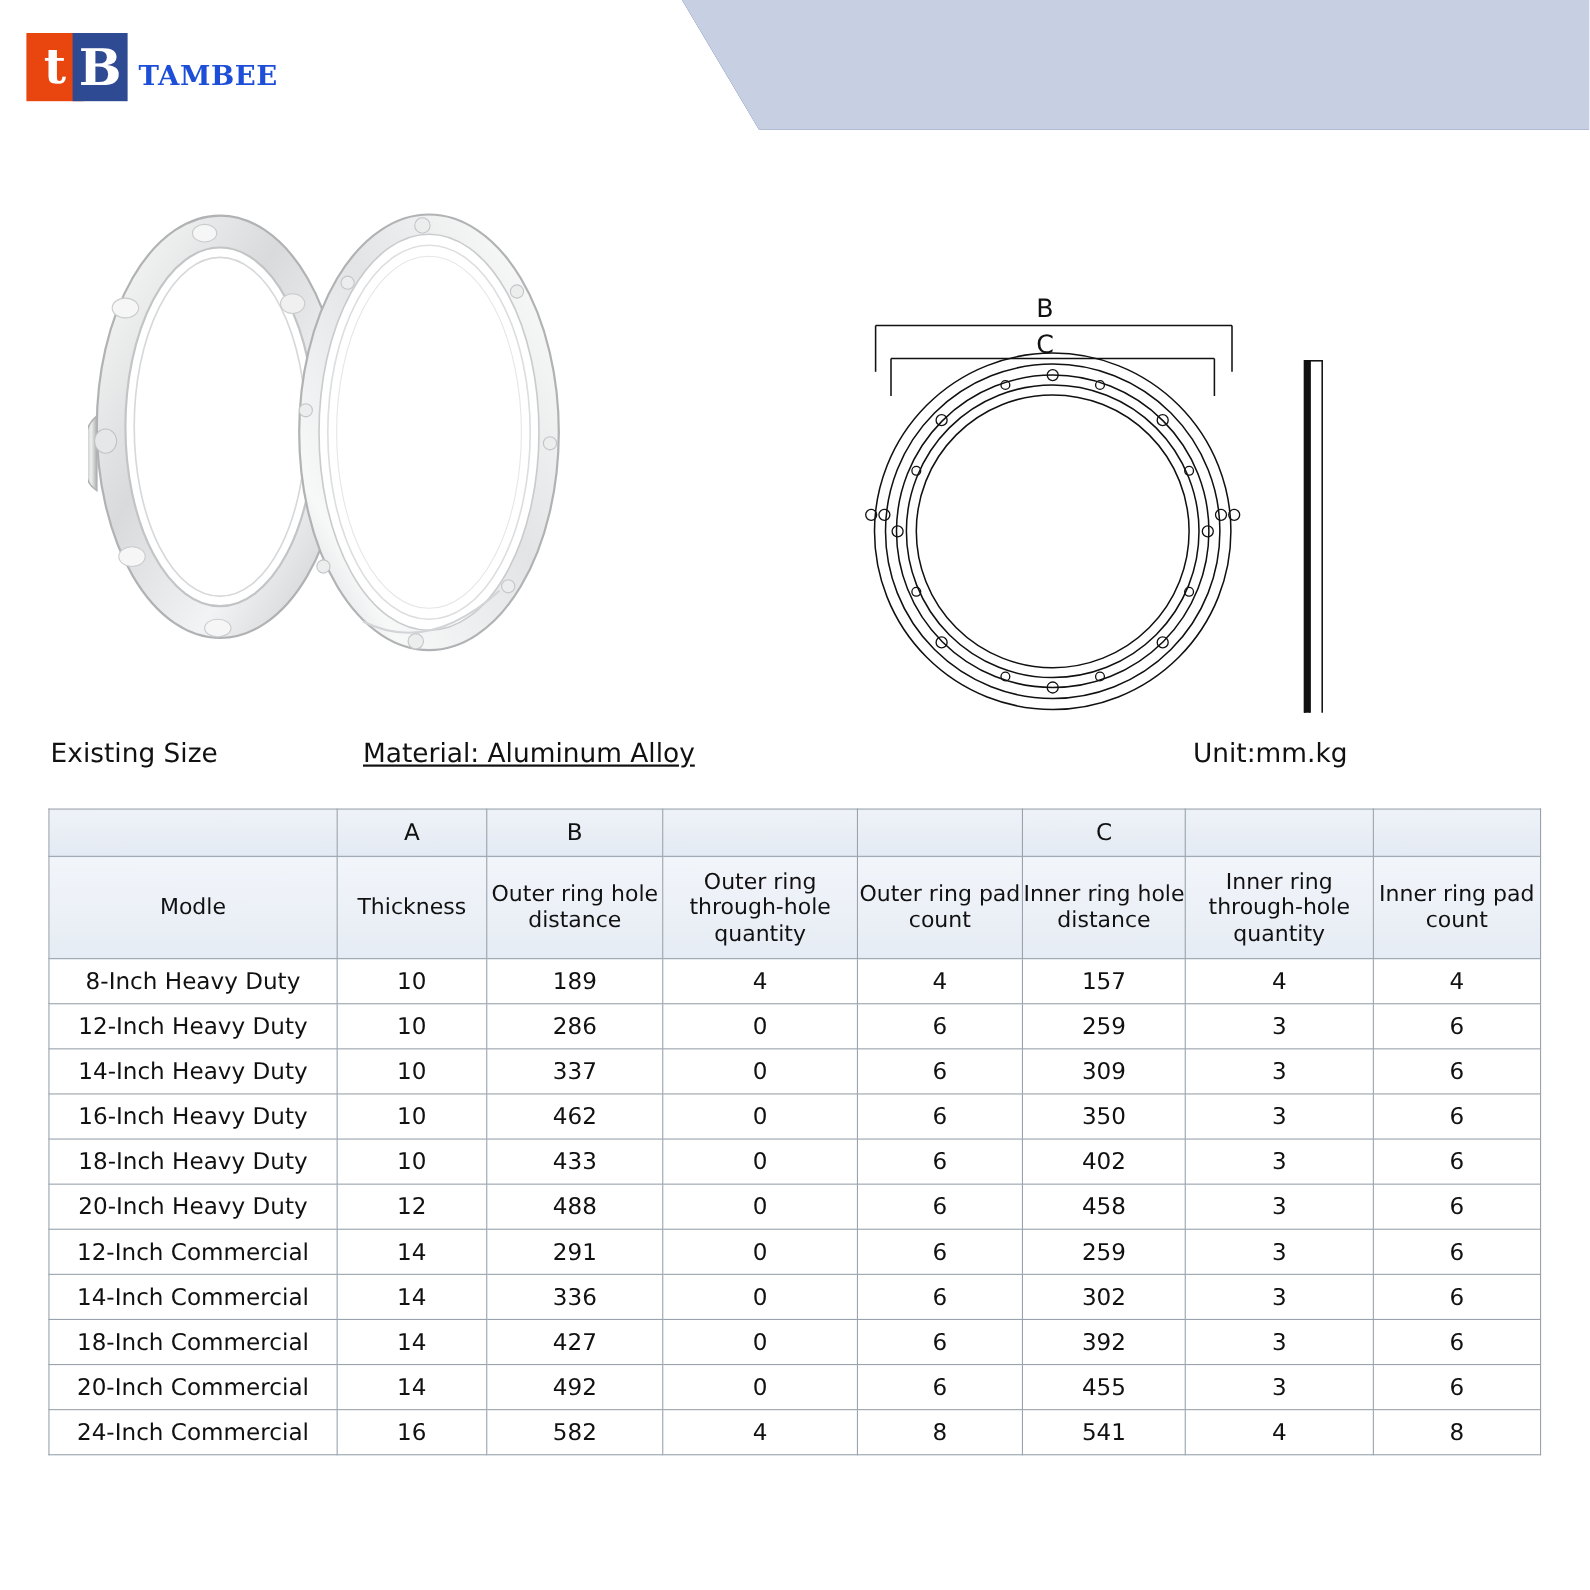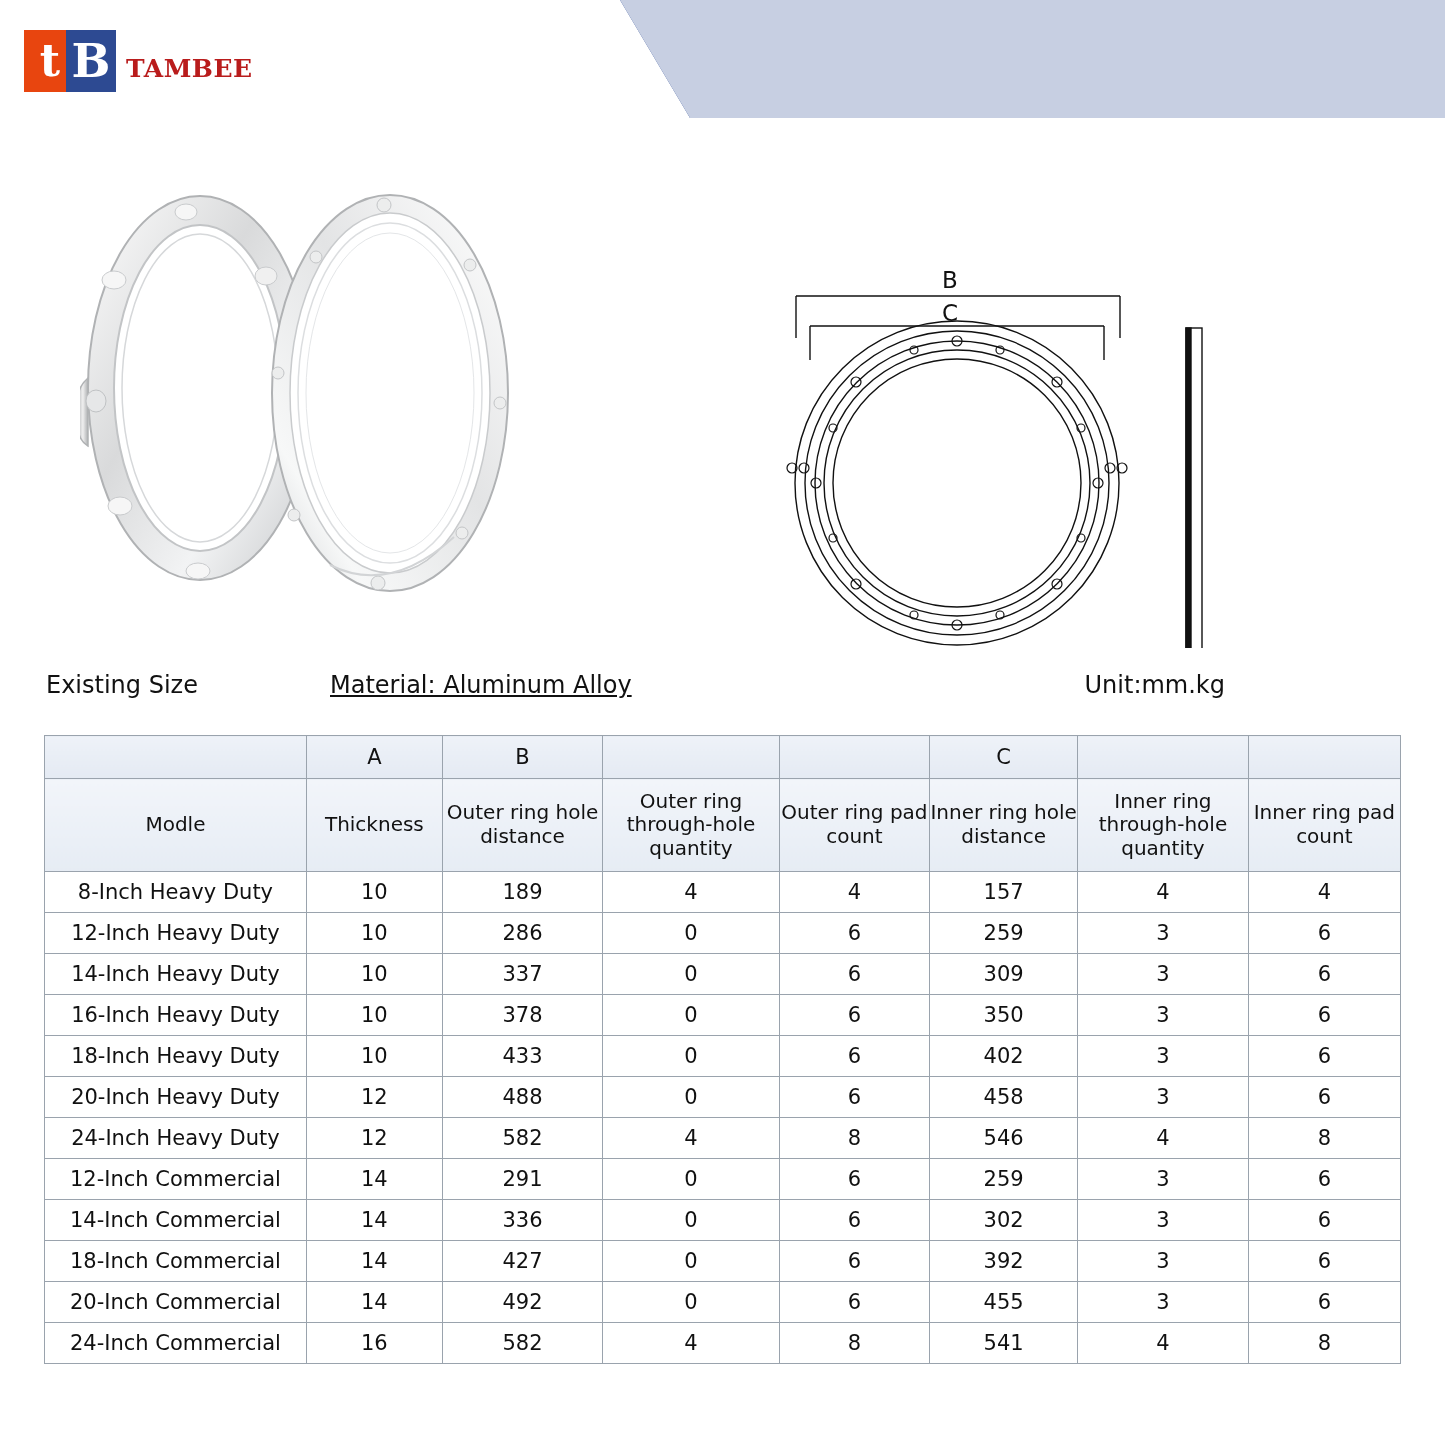--- a/index.html
+++ b/index.html
@@ -89,21 +89,21 @@
     font-weight: bold;
     font-size: 46px;
     line-height: 62px;
     text-align: center;
   }
   .logo-text {
     font-family: "DejaVu Serif", serif;
     font-weight: bold;
     font-size: 25px;
     letter-spacing: 0.5px;
-    color: #b91c1c;
+    color: #1d4ed8;
     margin-top: 14px;
   }
 
   
   .illustration {
     position: relative;
     width: 1445px;
     height: 545px;
   }
   .photo {
@@ -379,21 +379,21 @@
         <td>337</td>
         <td>0</td>
         <td>6</td>
         <td>309</td>
         <td>3</td>
         <td>6</td>
       </tr>
       <tr>
         <td class="model">16-Inch Heavy Duty</td>
         <td>10</td>
-        <td>378</td>
+        <td>462</td>
         <td>0</td>
         <td>6</td>
         <td>350</td>
         <td>3</td>
         <td>6</td>
       </tr>
       <tr>
         <td class="model">18-Inch Heavy Duty</td>
         <td>10</td>
         <td>433</td>
@@ -407,30 +407,20 @@
         <td class="model">20-Inch Heavy Duty</td>
         <td>12</td>
         <td>488</td>
         <td>0</td>
         <td>6</td>
         <td>458</td>
         <td>3</td>
         <td>6</td>
       </tr>
       <tr>
-        <td class="model">24-Inch Heavy Duty</td>
-        <td>12</td>
-        <td>582</td>
-        <td>4</td>
-        <td>8</td>
-        <td>546</td>
-        <td>4</td>
-        <td>8</td>
-      </tr>
-      <tr>
         <td class="model">12-Inch Commercial</td>
         <td>14</td>
         <td>291</td>
         <td>0</td>
         <td>6</td>
         <td>259</td>
         <td>3</td>
         <td>6</td>
       </tr>
       <tr>

